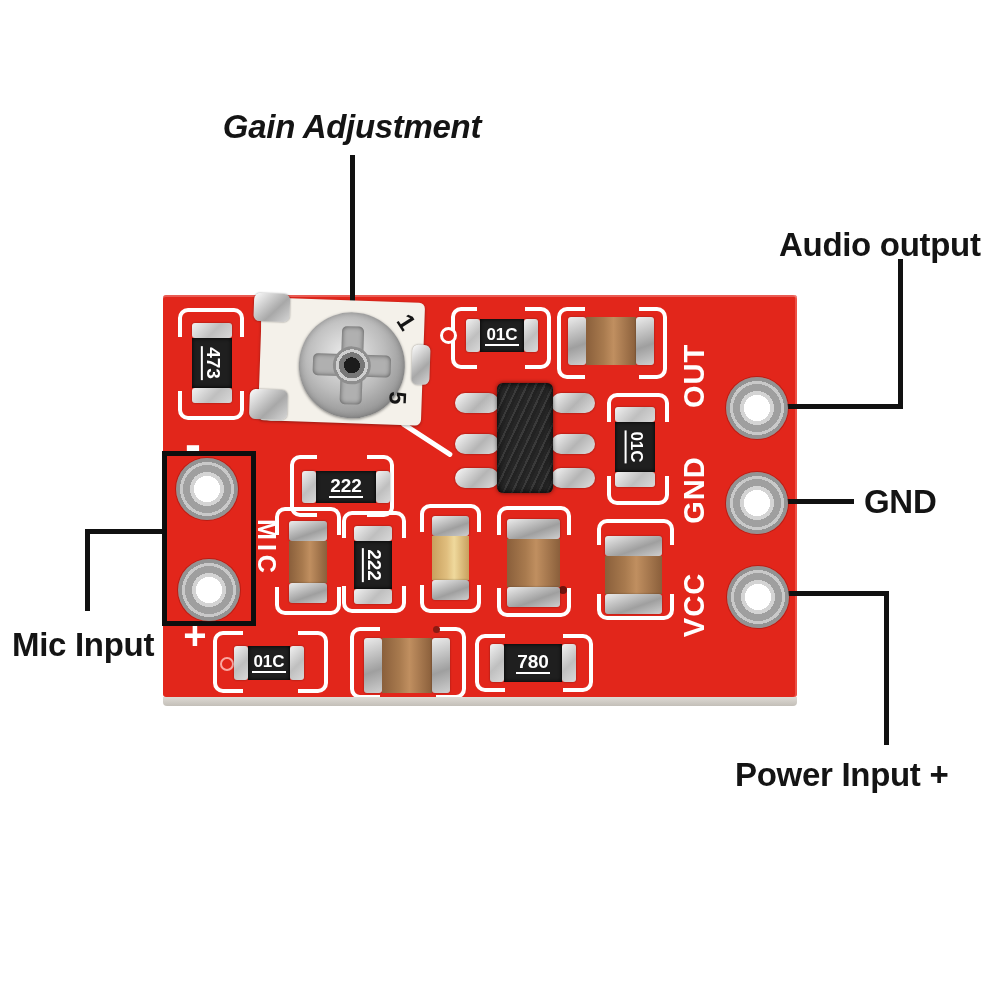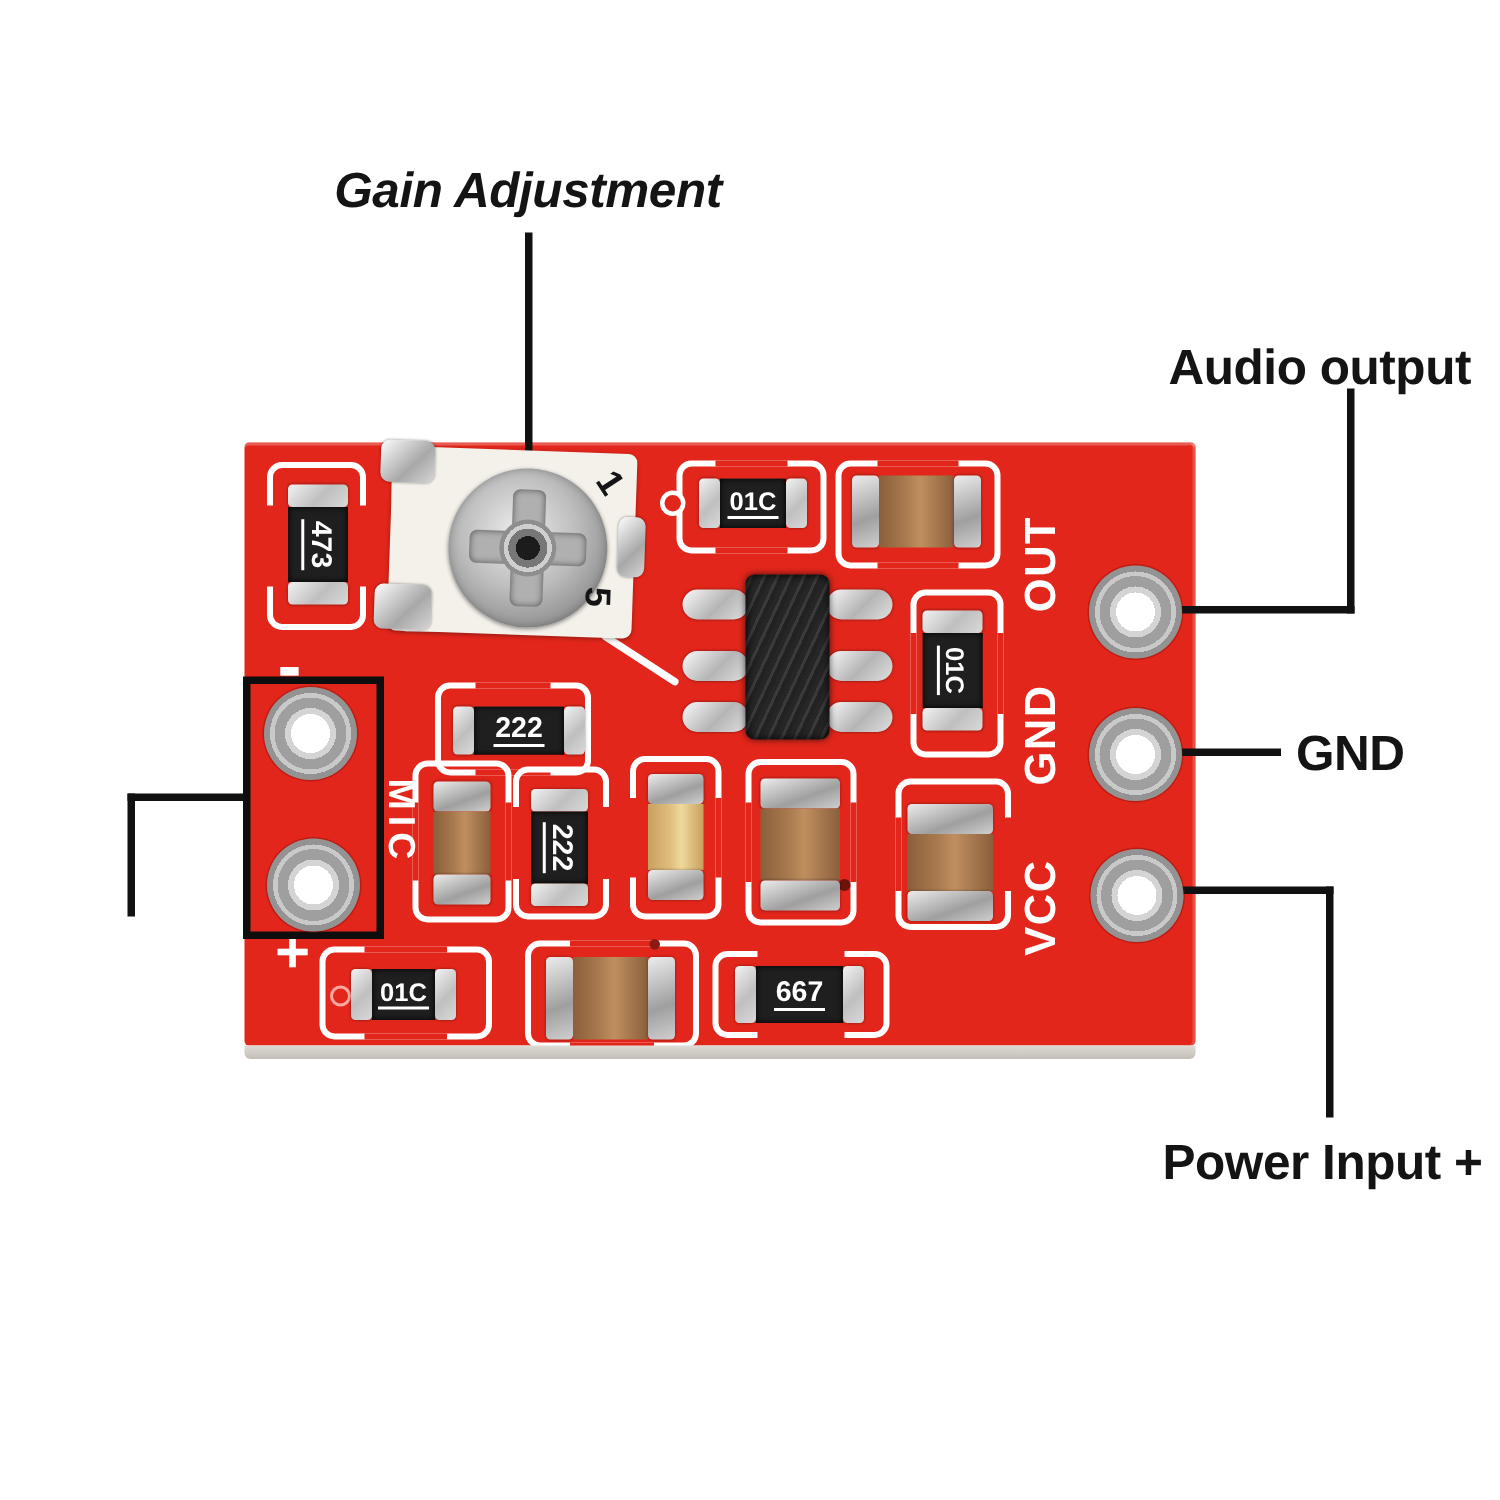--- a/index.html
+++ b/index.html
@@ -151,21 +151,21 @@
     <div class="res h" style="left:71px;top:351px;width:70px;height:34px;">
       <span class="rcap"></span>
       <span class="rbody">
           <span class="rlabel small">01C</span>
         </span>
       <span class="rcap"></span>
     </div>
     <div class="res h" style="left:327px;top:349px;width:86px;height:38px;">
       <span class="rcap"></span>
       <span class="rbody">
-          <span class="rlabel">667</span>
+          <span class="rlabel">780</span>
         </span>
       <span class="rcap"></span>
     </div>
 
     <div class="cap h" style="left:405px;top:22px;width:86px;height:48px;">
       <span class="ccap"></span>
         <span class="cbody brown"></span>
         <span class="ccap"></span>
     </div>
     <div class="cap v" style="left:126px;top:226px;width:38px;height:82px;">
@@ -227,21 +227,22 @@
   <div class="lbl" style="left:352px;top:108px;transform:translateX(-50%);font-style:italic;">Gain Adjustment</div>
   <div class="aline" style="left:350px;top:155px;width:5px;height:180px;"></div>
 
   <div class="lbl" style="left:779px;top:226px;">Audio output</div>
   <div class="aline" style="left:898px;top:259px;width:5px;height:150px;"></div>
   <div class="aline" style="left:762px;top:404px;width:141px;height:5px;"></div>
 
   <div class="lbl" style="left:864px;top:483px;">GND</div>
   <div class="aline" style="left:762px;top:499px;width:92px;height:5px;"></div>
 
-  <div class="lbl" style="left:775px;top:756px;text-align:center;">Power Input +</div>
+  <div class="lbl" style="left:735px;top:756px;text-align:center;">Power Input +</div>
   <div class="aline" style="left:762px;top:591px;width:127px;height:5px;"></div>
   <div class="aline" style="left:884px;top:591px;width:5px;height:154px;"></div>
 
+  <div class="lbl" style="left:12px;top:626px;">Mic Input</div>
   <div class="aline" style="left:85px;top:529px;width:80px;height:5px;"></div>
   <div class="aline" style="left:85px;top:529px;width:5px;height:82px;"></div>
   <div class="arect" style="left:162px;top:451px;width:94px;height:175px;"></div>
 
 </div>
 
 </body></html>

